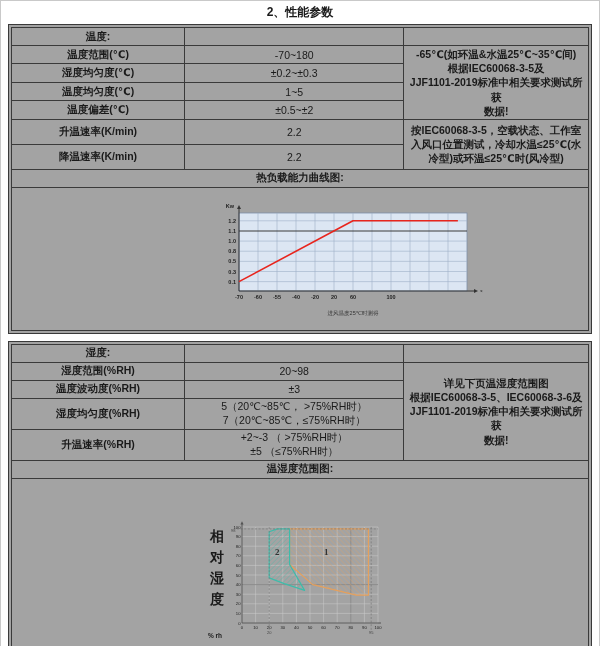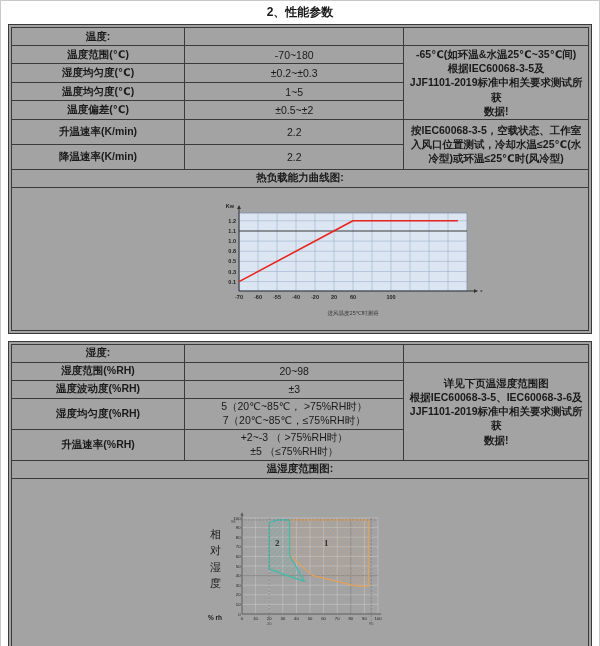--- a/index.html
+++ b/index.html
@@ -21,21 +21,21 @@
   td.lbl{font-weight:bold;}
   td.hdrcell{font-weight:bold;font-size:11px;}
   td.note{font-size:9.2px;line-height:1.35;font-weight:bold;margin-top:24px;}
   td.ctitle{font-weight:bold;font-size:11px;}
   td.chartcell{padding:0;height:auto;}
   .c1wrap{height:116px;position:relative;}
   .c1wrap svg{position:absolute;left:196px;top:2px;}
   .c2wrap{width:192px;margin:2px auto 0;}
   .c2row{display:flex;align-items:center;}
   .c2ylab{width:22px;text-align:center;}
-  .vtxt{width:10px;margin:8px auto;word-break:break-all;font-size:11px;font-weight:normal;line-height:1.5;}
+  .vtxt{width:10px;margin:8px auto;word-break:break-all;font-size:14px;font-weight:bold;line-height:1.5;}
   .vunit{font-size:6.5px;font-weight:bold;margin-top:2px;white-space:nowrap;}
   .c2xlab{text-align:right;padding-left:22px;font-size:12px;font-weight:bold;height:12px;}
 </style>
 </head>
 <body>
 
 <div class="page-title">2、性能参数</div>
 
 <div class="box">
   <table class="spec">

